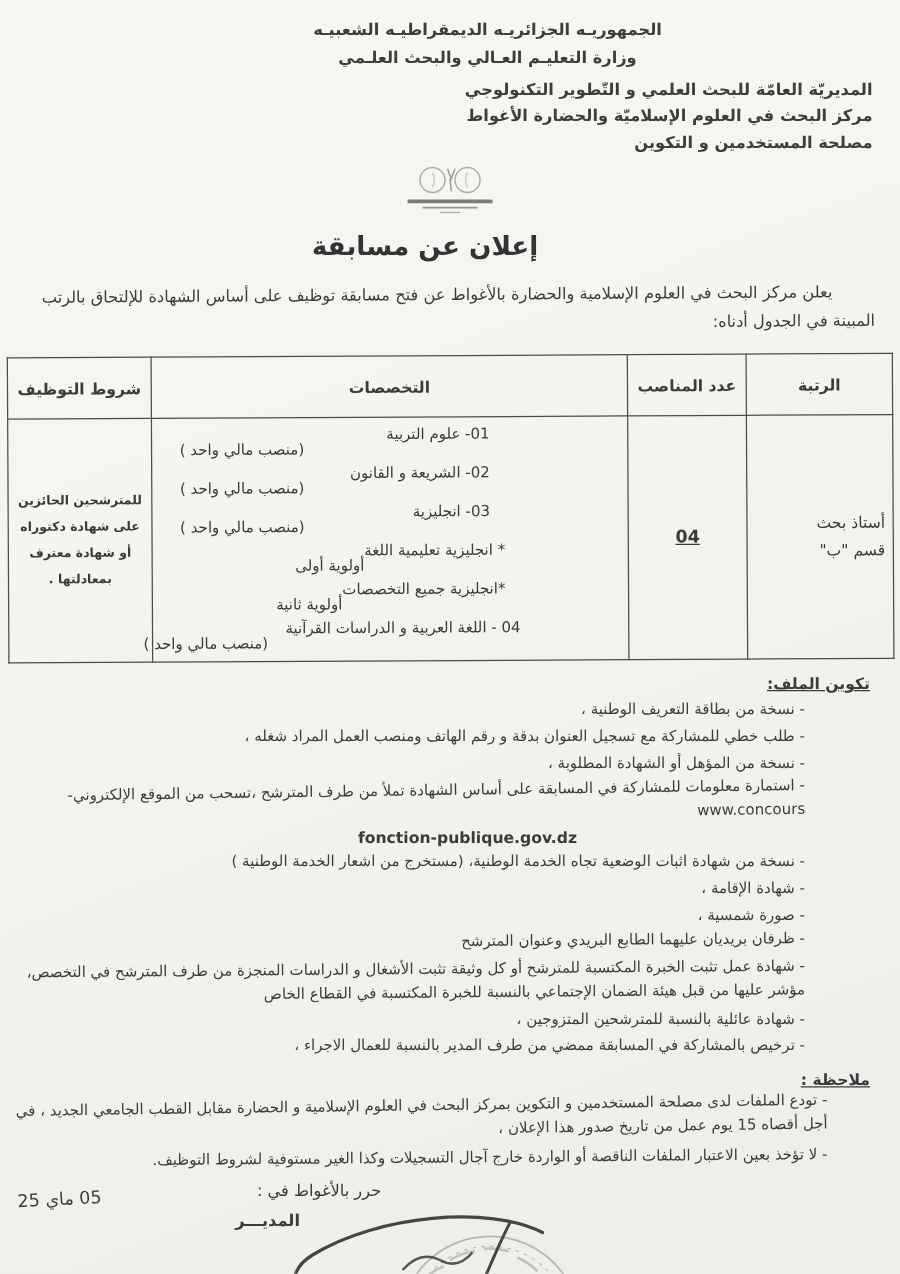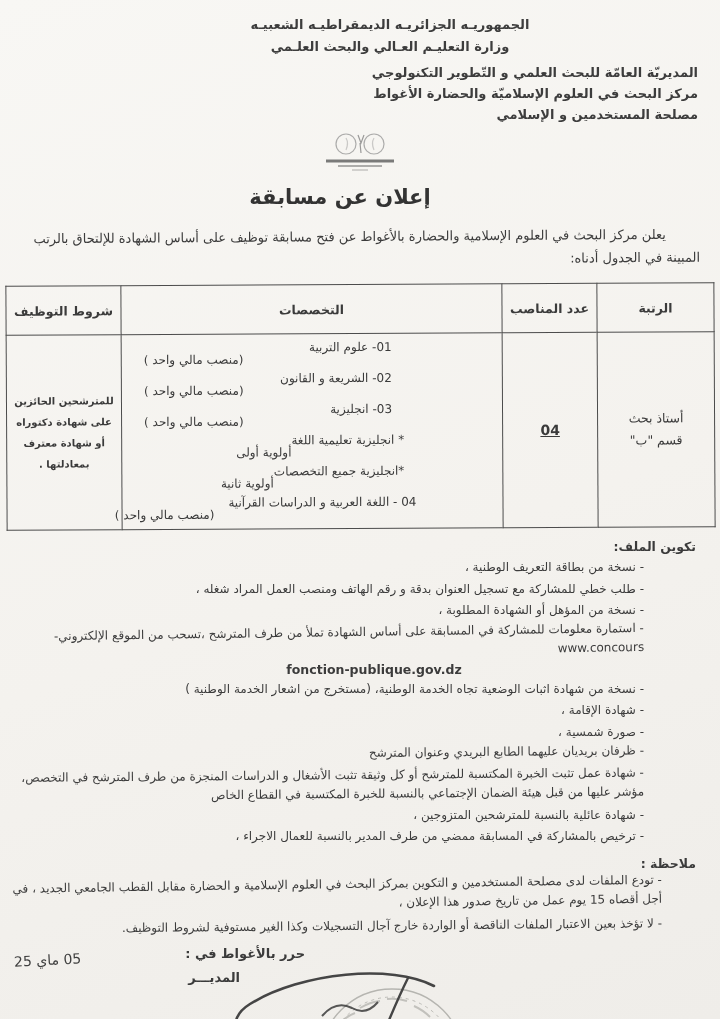--- a/index.html
+++ b/index.html
@@ -71,34 +71,35 @@
   }
   table.positions th, table.positions td{
     border:1.6px solid #4c4c4c;
     padding:4px 6px;
     vertical-align:middle;
   }
   table.positions th{
     font-size:12.5px;font-weight:700;
     height:40px;text-align:center;color:#3b3b3b;
   }
-  td.cell-rank{width:104px;text-align:center;padding-right:12px;font-size:12.5px;line-height:22px;}
+  td.cell-rank{width:104px;text-align:right;padding-right:12px;font-size:12.5px;line-height:22px;}
   td.cell-count{width:82px;text-align:center;font-size:14px;font-weight:700;text-decoration:underline;}
   td.cell-specs{width:368px;padding:6px 4px;}
   td.cell-cond{width:102px;text-align:center;font-size:10px;line-height:21px;padding:6px 5px;font-weight:bold;}
   .spec-line{display:flex;justify-content:space-between;direction:rtl;font-size:12px;line-height:19px;}
   .spec-main{padding-right:104px;padding-left:16px;}
   .spec-sub{padding-right:92px;padding-left:148px;}
   .spec-inline{justify-content:flex-start;gap:14px;padding-right:80px;}
   .spec-name{white-space:nowrap;}
   .spec-note{white-space:nowrap;margin-top:12px;}
   
   .section{margin:10px 24px 0 12px;}
   .section-heading{
     font-size:12.5px;font-weight:700;
+    text-decoration:underline;
     margin:0 0 4px 0;color:#3b3b3b;
   }
   .doc-item{
     font-size:12px;line-height:18.5px;
     padding-right:52px;text-align:right;color:#3c3c3c;
     margin-top:3px;
   }
   .doc-item::before{content:"- ";}
   .tilt-a{transform:rotate(-0.8deg);}
   .tilt-b{transform:rotate(-0.5deg);}
@@ -109,21 +110,21 @@
   .note-item{
     font-size:12px;line-height:19px;
     padding-right:34px;text-align:right;color:#3c3c3c;
     margin-top:4px;
   }
   .note-item::before{content:"-   ";}
   
   .footer{position:relative;height:250px;margin-top:8px;}
   .issued-at{
     position:absolute;right:415px;top:2px;
-    font-size:13px;font-weight:700;color:#3b3b3b;
+    font-size:13px;font-weight:400;color:#3b3b3b;
   }
   .hand-date{
     position:absolute;left:14px;top:8px;
     font-size:14px;color:#3f3f3f;
     transform:rotate(-3deg);
     letter-spacing:1px;
   }
   .director{
     position:absolute;right:480px;top:26px;
     font-size:13px;font-weight:700;color:#3b3b3b;
@@ -135,21 +136,21 @@
 
 <div class="page">
 
   <div class="hdr-center">
     <div>الجمهوريـه الجزائريـه الديمقراطيـه الشعبيـه</div>
     <div>وزارة التعليـم العـالي والبحث العلـمي</div>
   </div>
   <div class="hdr-right">
     <div>المديريّة العامّة للبحث العلمي و التّطوير التكنولوجي</div>
     <div>مركز البحث في العلوم الإسلاميّة والحضارة الأغواط</div>
-    <div>مصلحة المستخدمين و الإسلامي</div>
+    <div>مصلحة المستخدمين و التكوين</div>
   </div>
 
   <div class="emblem">
     <svg width="84" height="42" viewBox="0 0 84 42">
       <g fill="none" stroke="#8a8a8a" stroke-width="1.2" opacity="0.85">
         <circle cx="28" cy="13" r="10"></circle>
         <circle cx="56" cy="13" r="10"></circle>
         <path d="M28 7 q3 5 0 12 M56 7 q-3 5 0 12" opacity="0.6"></path>
         <path d="M40 4 l3 8 l3 -8 M42 12 l1 10" stroke="#6f6f6f"></path>
       </g>

